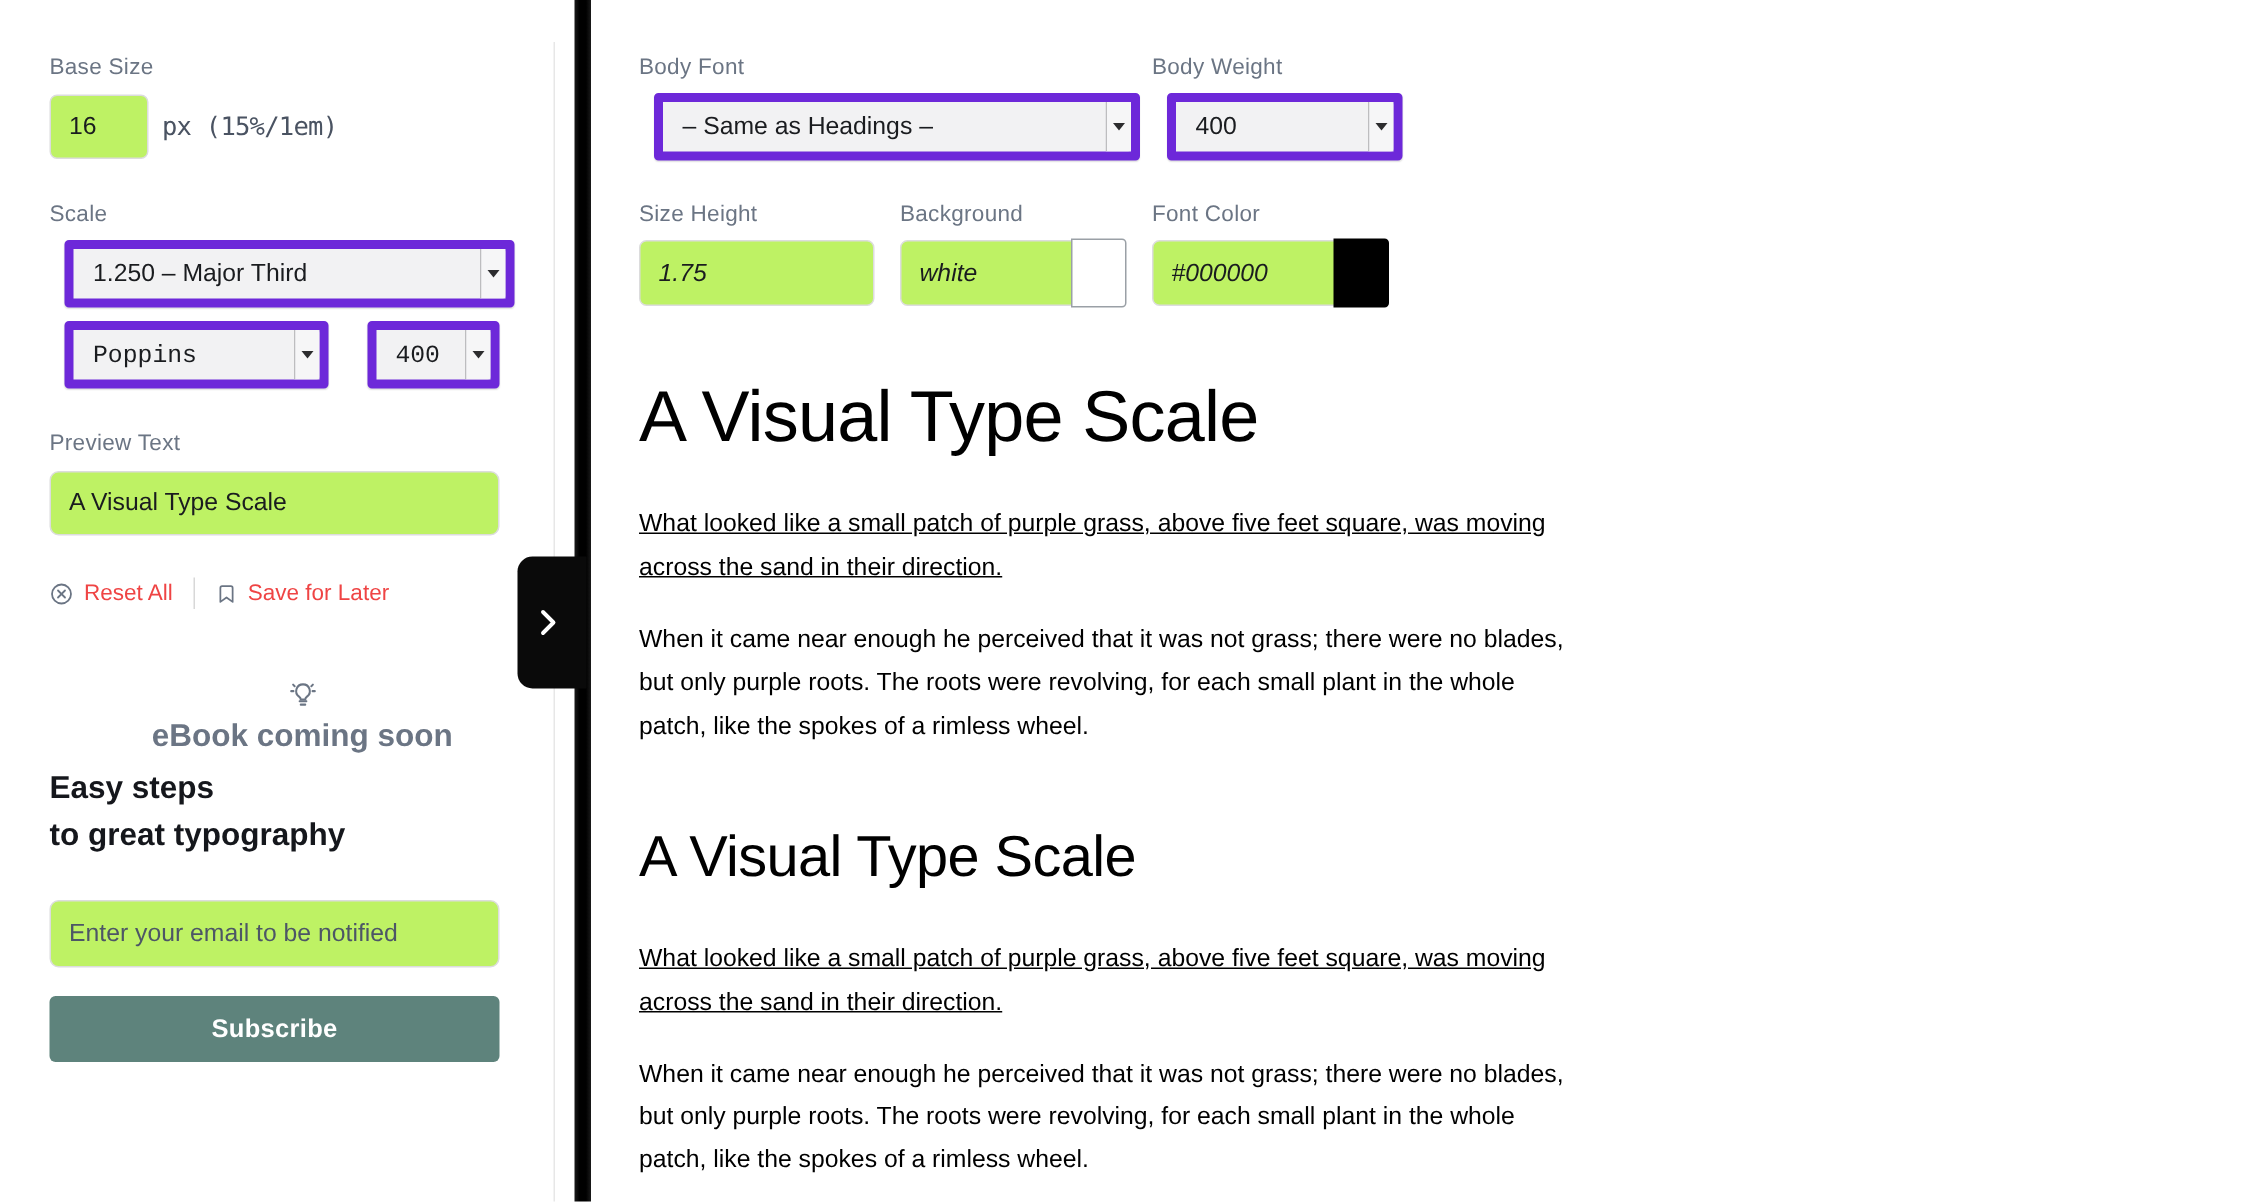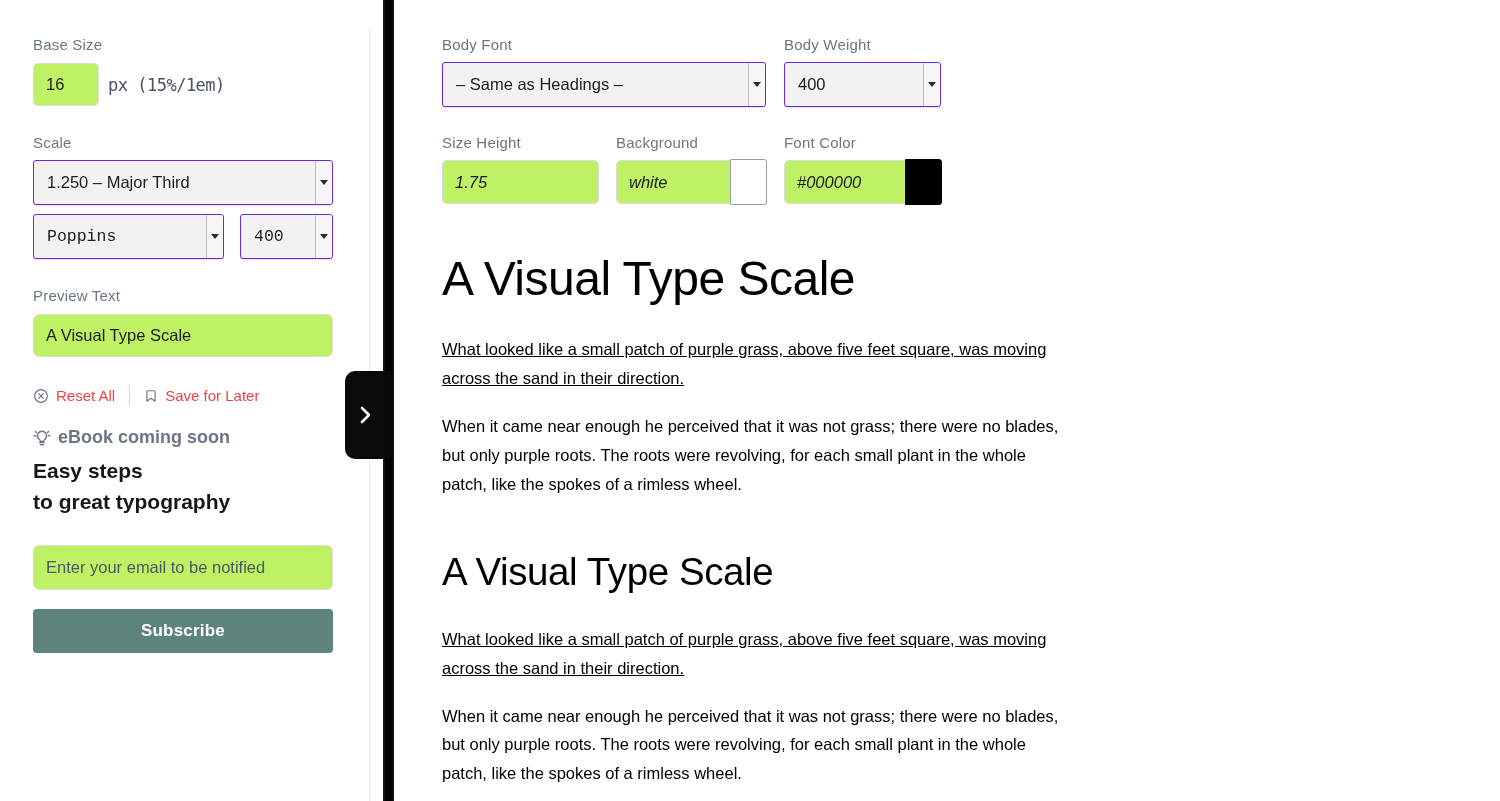--- a/index.html
+++ b/index.html
@@ -9,35 +9,35 @@
   
   .sidebar { position:absolute; left:0; top:0; width:370px; height:801px;
              padding:36px 0 0 33px; background:#fff; }
   .sidebar-border { position:absolute; left:369px; top:28px; bottom:0; width:1px;
                     background:#e7e7e7; }
   .splitter { position:absolute; left:383px; top:0; width:11px; height:801px;
               background:linear-gradient(90deg,#1a1a1a,#000 30%,#000 70%,#1a1a1a); }
   .toggle-tab { position:absolute; left:345px; top:371px; width:46px; height:88px;
                 background:#0a0a0a; border-radius:10px 0 0 10px; cursor:pointer;
                 display:flex; align-items:center; padding-left:8px; z-index:5; }
-  .main { position:absolute; left:410px; top:0; right:0; height:654px;
+  .main { position:absolute; left:394px; top:0; right:0; height:654px;
           padding:36px 0 0 32px; }
 
   
   .lbl { font-size:15px; color:#6b7584; font-weight:500; letter-spacing:.2px; }
   .group .lbl { display:block; margin-bottom:9px; }
   .tinput { background:#bef264; border:1px solid #dcdcdd; border-radius:5px;
             height:43px; font-size:16.5px; color:#1a1c1f; padding:0 12px;
             font-family:"Liberation Sans", sans-serif; width:100%; }
   .tinput::placeholder { color:#4d5666; opacity:1; }
-  .selbox { position:relative; background:#f2f2f3; border:1px solid #6d28d9;
+  .selbox { position:relative; background:#f2f2f3; border:6px solid #6d28d9;
             border-radius:3px; box-shadow:0 1px 1px rgba(0,0,0,.12);
             height:45px; display:flex; align-items:center; padding:0 26px 0 13px;
             font-size:16.5px; color:#1a1c1f; cursor:pointer; width:100%;
-            white-space:nowrap; overflow:hidden; }
+            white-space:nowrap; overflow:hidden;margin-left:10px; }
   .selcaret { position:absolute; right:0; top:0; bottom:0; width:17px;
               background:#f6f6f7; border-left:1px solid #bdbdbf; border-radius:0 2px 2px 0;
               display:flex; align-items:center; justify-content:center; }
   .selcaret i { display:block; width:0; height:0; border-left:4px solid transparent;
                 border-right:4px solid transparent; border-top:5px solid #2c2c2e; }
   .swatch { position:absolute; right:-1px; top:-1px; bottom:-1px; width:37px;
             border-radius:0 3px 3px 0; }
   .swatch.white { background:#ffffff; border:1px solid #9aa0a6; }
   .swatch.black { background:#000000; border:1px solid #000; }
 
@@ -49,22 +49,22 @@
   .sb-label { display:block; margin-top:28px; }
   .sb-control { margin-top:9px; width:300px; }
   .fonts-labels { display:flex; margin-top:28px; }
   .fonts-labels .c1 { width:207px; display:flex; align-items:center; gap:7px; }
   .fonts-row { display:flex; gap:16px; margin-top:9px; width:300px;font-family:Liberation Mono, monospace; }
   .fonts-row .f1 { width:191px; } .fonts-row .f2 { width:93px; }
   .actions { display:flex; align-items:center; margin-top:28px; color:#ef4444;
              font-size:15px; }
   .action { display:flex; align-items:center; gap:7px; cursor:pointer; }
   .vdiv { width:1px; height:21px; background:#d8d8d8; margin:0 14px; }
-  .eyebrow { display:flex; align-items:center; gap:7px; margin-top:21px;
-             color:#6b7584; font-size:18px; font-weight:600; }
+  .eyebrow { display:flex; align-items:center; gap:7px; margin-top:48px;
+             color:#6b7584; font-size:21px; font-weight:600;flex-direction:column; }
   .promo-h { margin-top:7px; font-size:21px; font-weight:700; color:#15171c;
              line-height:31px; }
   .email { margin-top:28px; width:300px; height:45px; border-radius:6px; }
   .subscribe { margin-top:19px; width:300px; height:44px; background:#5e837c;
                color:#fff; border:none; border-radius:4px; font-size:17px;
                font-weight:600; font-family:"Liberation Sans", sans-serif;
                cursor:pointer; letter-spacing:.2px; }
 
   
   .ctl-row1 { display:flex; gap:18px; }

